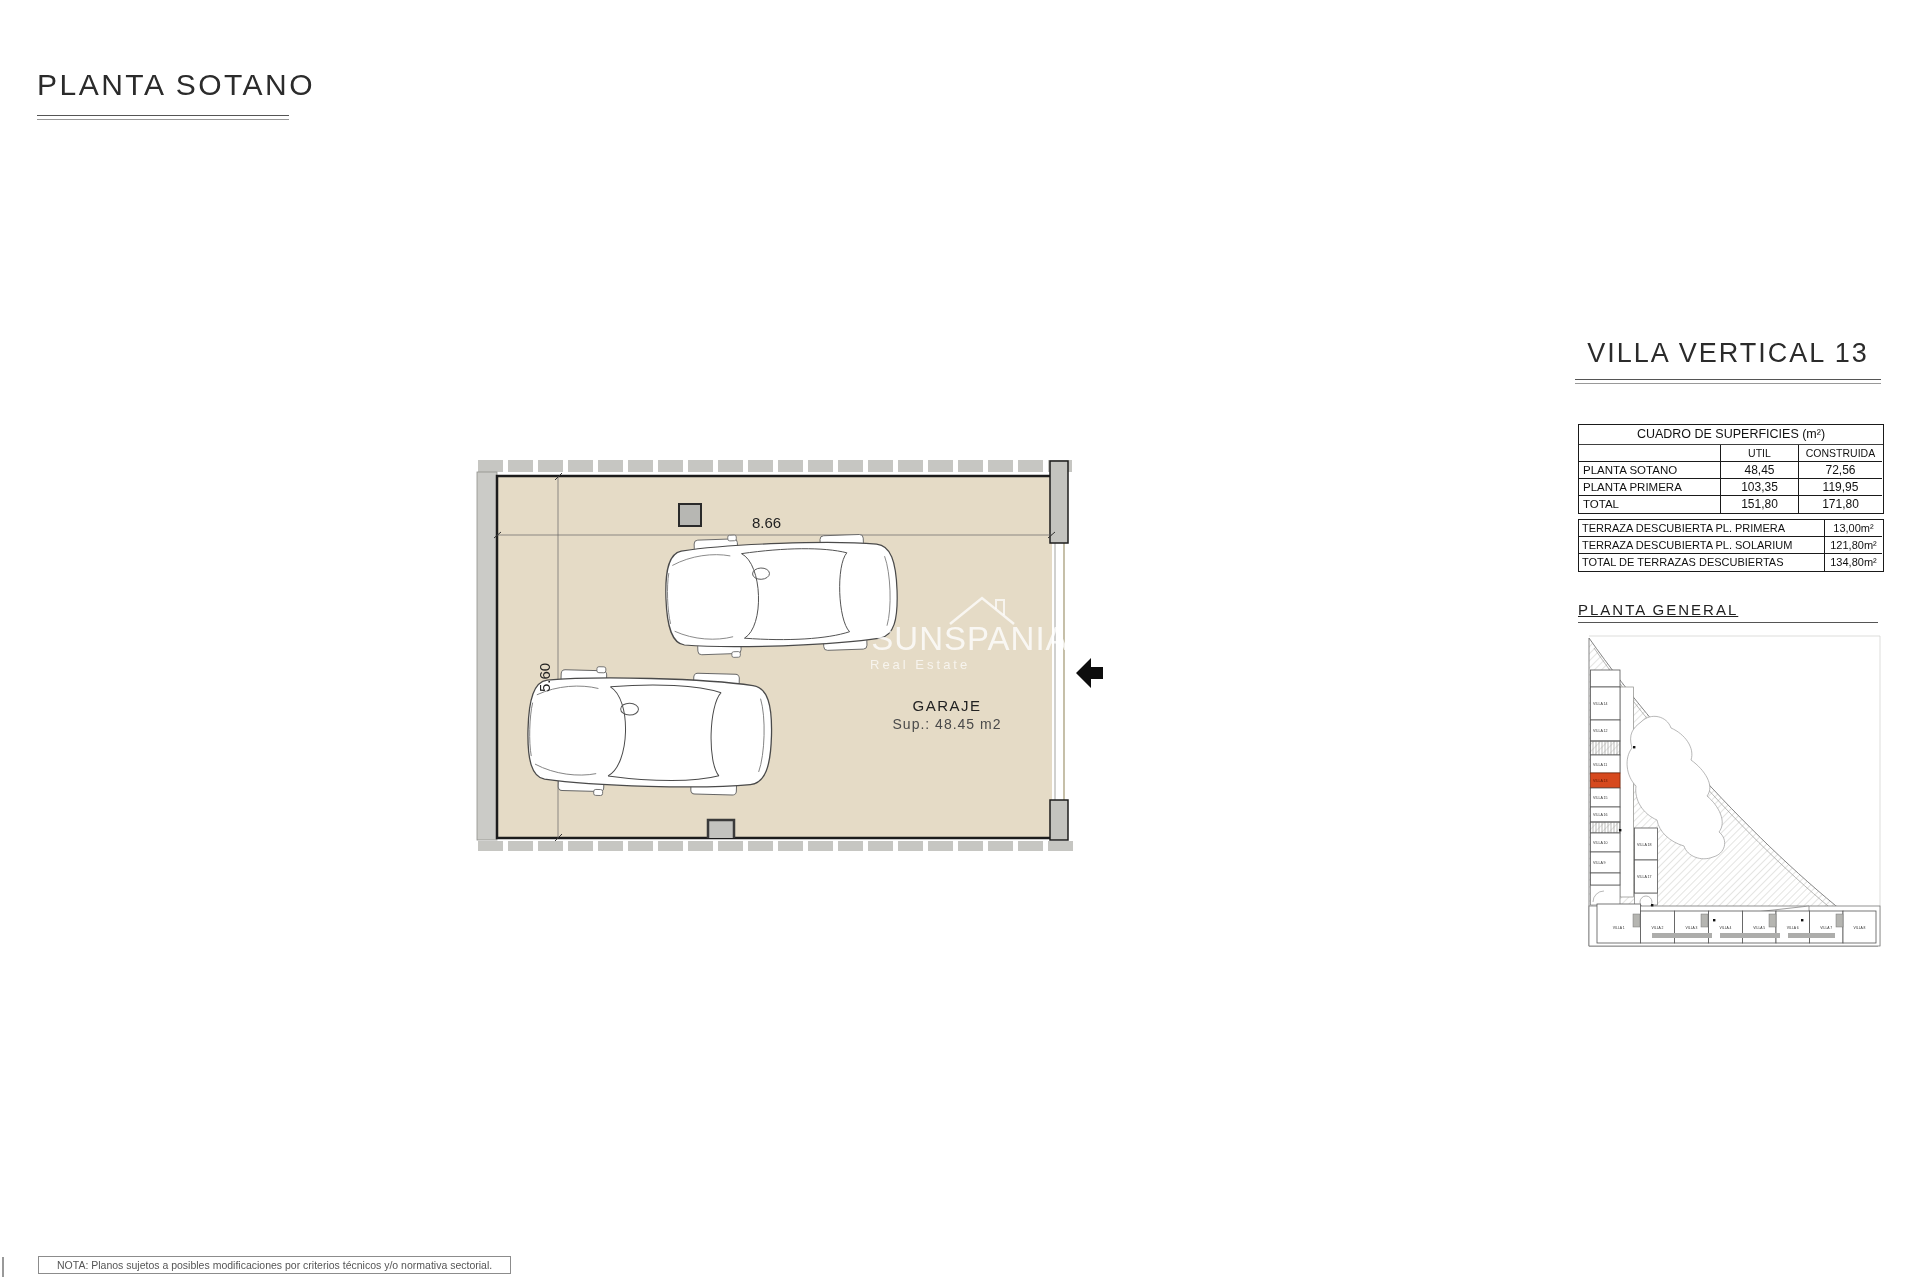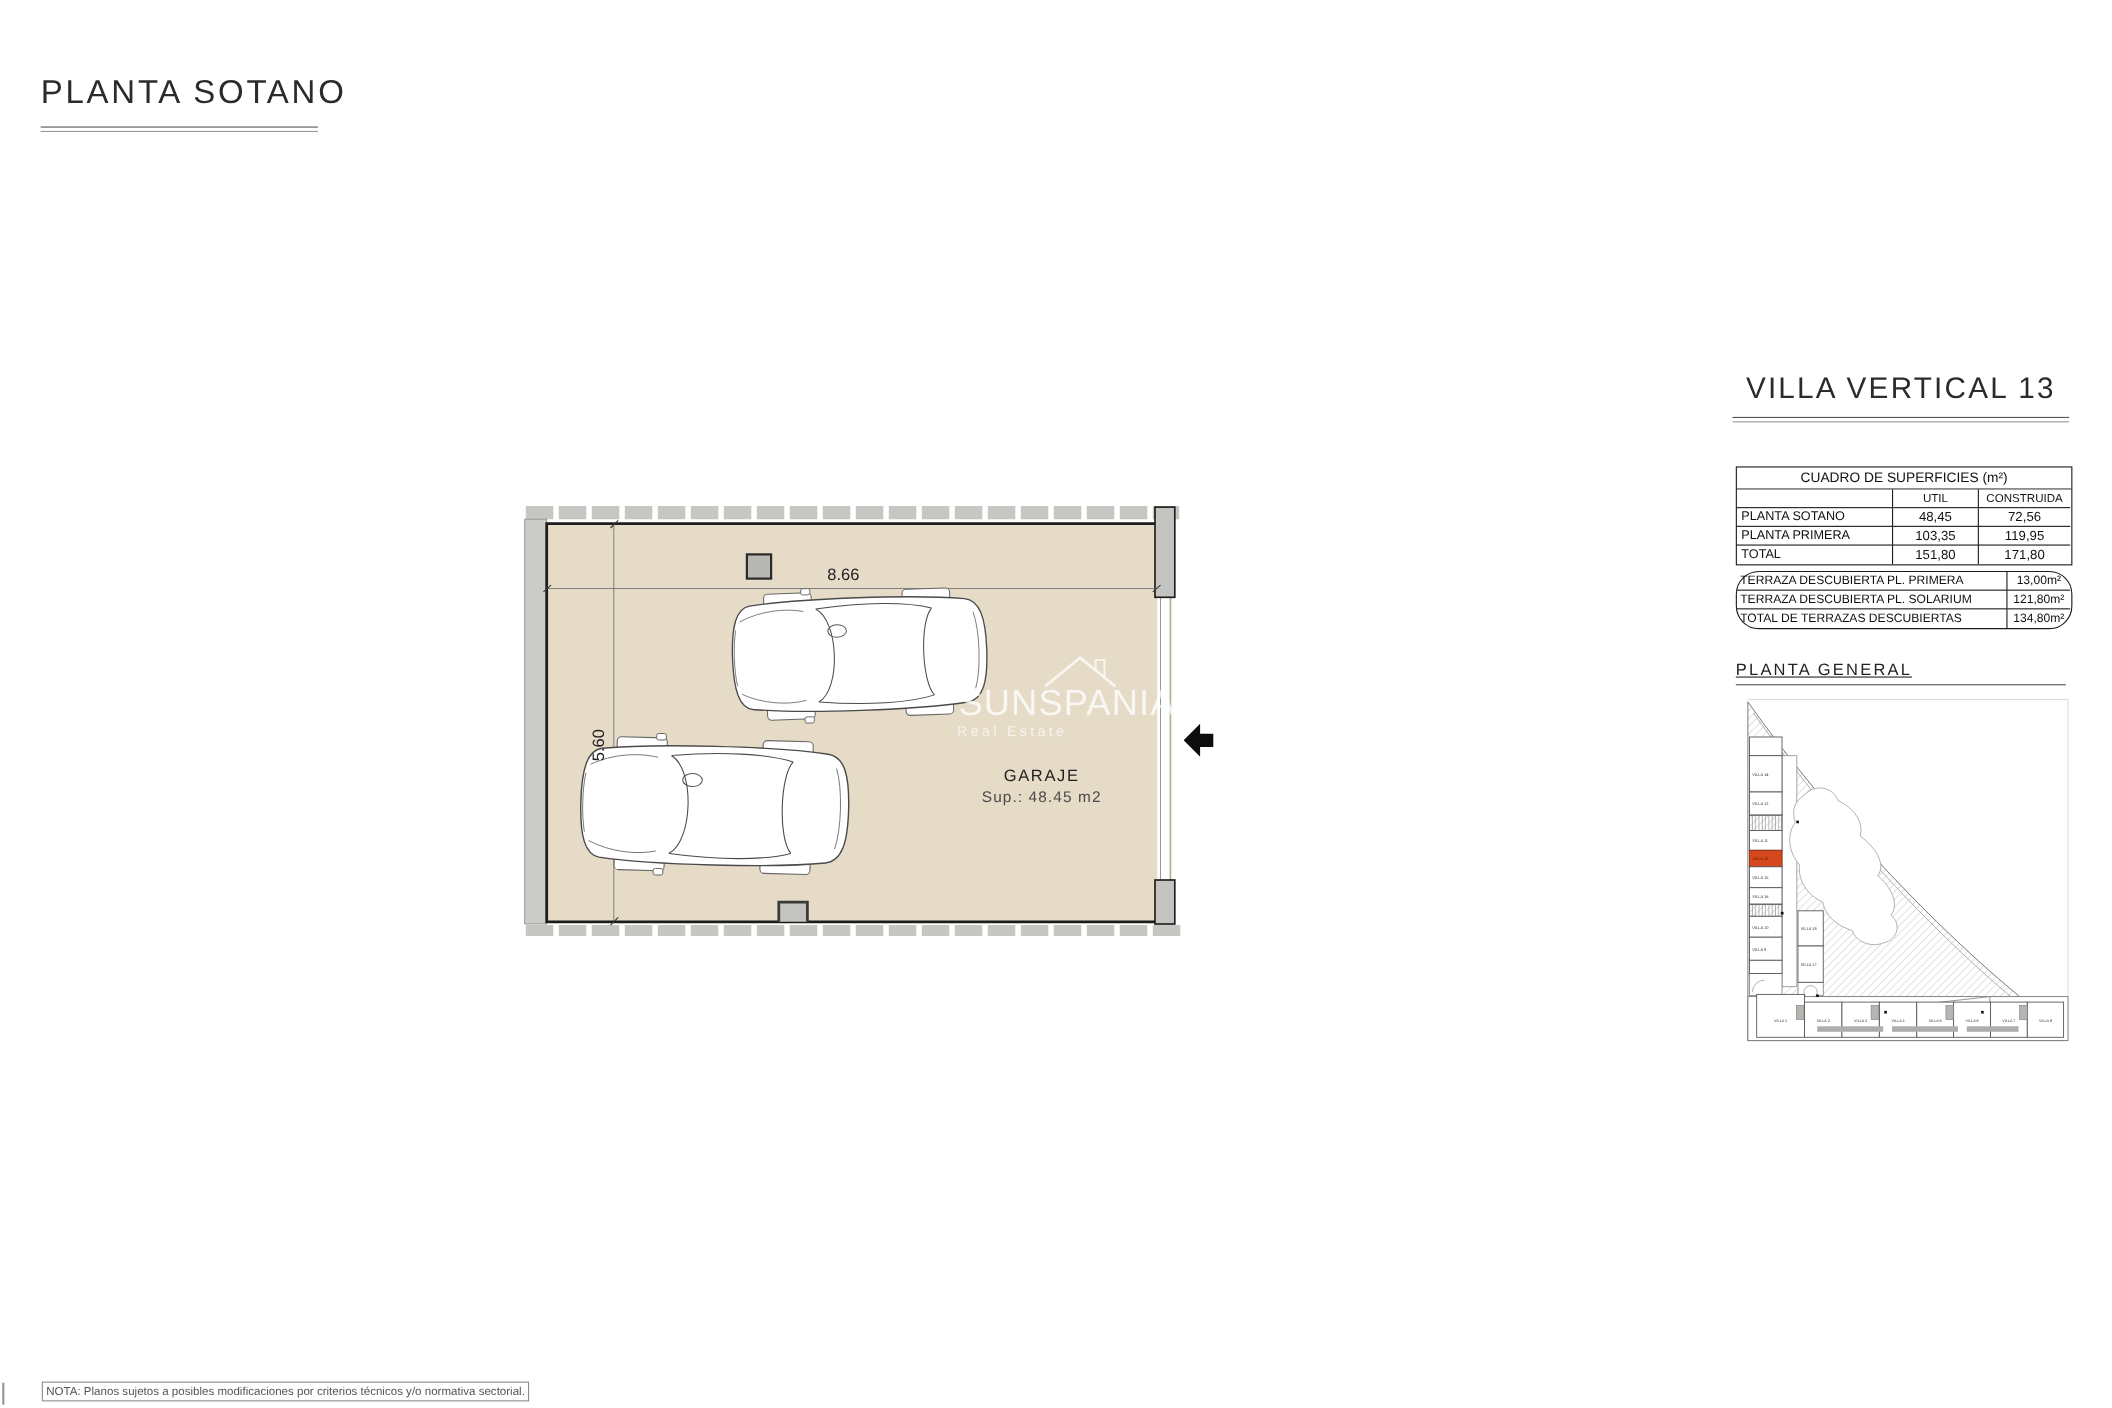--- a/index.html
+++ b/index.html
@@ -23,42 +23,42 @@
   .tbl-grid{display:grid;grid-template-columns:142px 78px 83px;}
   .tbl-grid>div{height:17px;line-height:17px;font-size:11.5px;color:#111;box-sizing:border-box;
                 border-right:1px solid #1a1a1a;border-bottom:1px solid #1a1a1a;
                 white-space:nowrap;overflow:hidden;}
   .tbl-grid>div:nth-child(3n){border-right:none;}
   .tbl-grid>div:nth-last-child(-n+3){border-bottom:none;}
   .tbl-grid .th{text-align:center;font-size:10.5px;}
   .tbl-grid .lbl{padding-left:4px;}
   .tbl-grid .num{text-align:center;font-size:12px;}
 
-  .terraces{left:1578px;top:519px;width:306px;border-radius:21px;}
+  .terraces{left:1578px;top:519px;width:306px;}
   .terr-grid{display:grid;grid-template-columns:246px 57px;}
   .terr-grid>div{height:17px;line-height:17px;font-size:11px;color:#111;box-sizing:border-box;
                  border-bottom:1px solid #1a1a1a;white-space:nowrap;overflow:hidden;}
   .terr-grid>div:nth-child(2n+1){border-right:1px solid #1a1a1a;padding-left:3px;}
   .terr-grid>div:nth-child(2n){text-align:center;}
   .terr-grid>div:nth-last-child(-n+2){border-bottom:none;}
 
   .pg-title{left:1578px;top:601px;font-size:15px;letter-spacing:2px;color:#222;text-decoration:underline;}
 
   
   .dim-w{left:752px;top:514px;font-size:15px;color:#222;}
   .dim-h{left:536px;top:692px;font-size:15px;color:#222;transform:rotate(-90deg);transform-origin:0 0;}
   .garaje{left:897px;top:697px;width:100px;text-align:center;font-size:15px;letter-spacing:1.5px;color:#222;}
   .sup{left:872px;top:716px;width:150px;text-align:center;font-size:14px;letter-spacing:1px;color:#4a4a4a;}
   .wm-name{left:870px;top:620px;width:200px;text-align:center;font-size:33px;letter-spacing:1px;
            color:rgba(255,255,255,0.78);}
   .wm-sub{left:870px;top:657px;width:200px;font-size:13px;letter-spacing:3px;
           color:rgba(255,255,255,0.7);}
 
   
-  .note{left:38px;top:1256px;border:1px solid #8c8c8c;padding:2px 3px;font-size:10.5px;color:#555;
+  .note{left:38px;top:1256px;border:1px solid #8c8c8c;padding:2px 18px;font-size:10.5px;color:#555;
         background:#fff;white-space:nowrap;}
   .edge-tick{left:2px;top:1257px;width:2px;height:20px;background:#999;}
 </style>
 </head>
 <body>
 
 <div class="page">
 
   <div class="abs main-title">PLANTA SOTANO</div>
   <div class="abs rule" style="left:37px;top:115px;width:252px;"></div>

